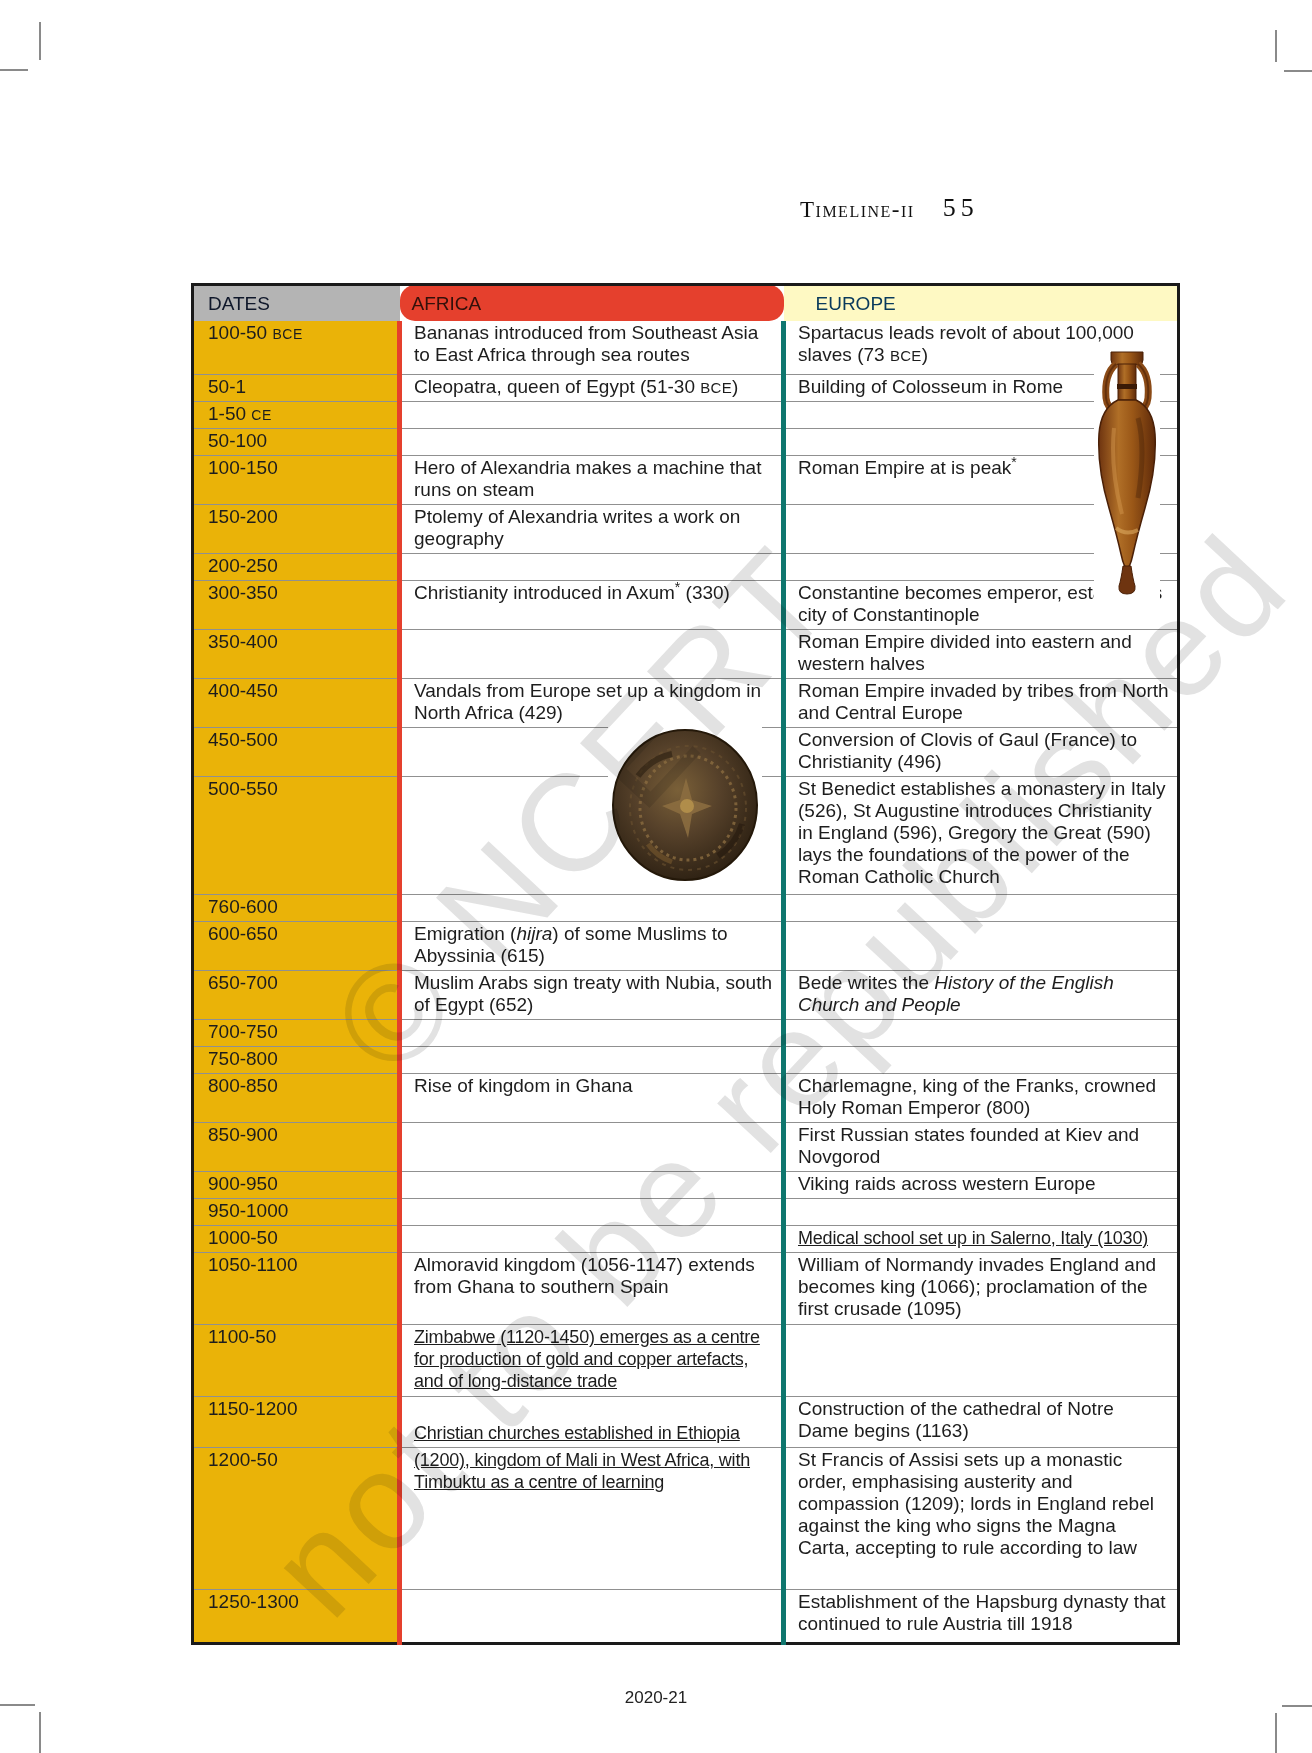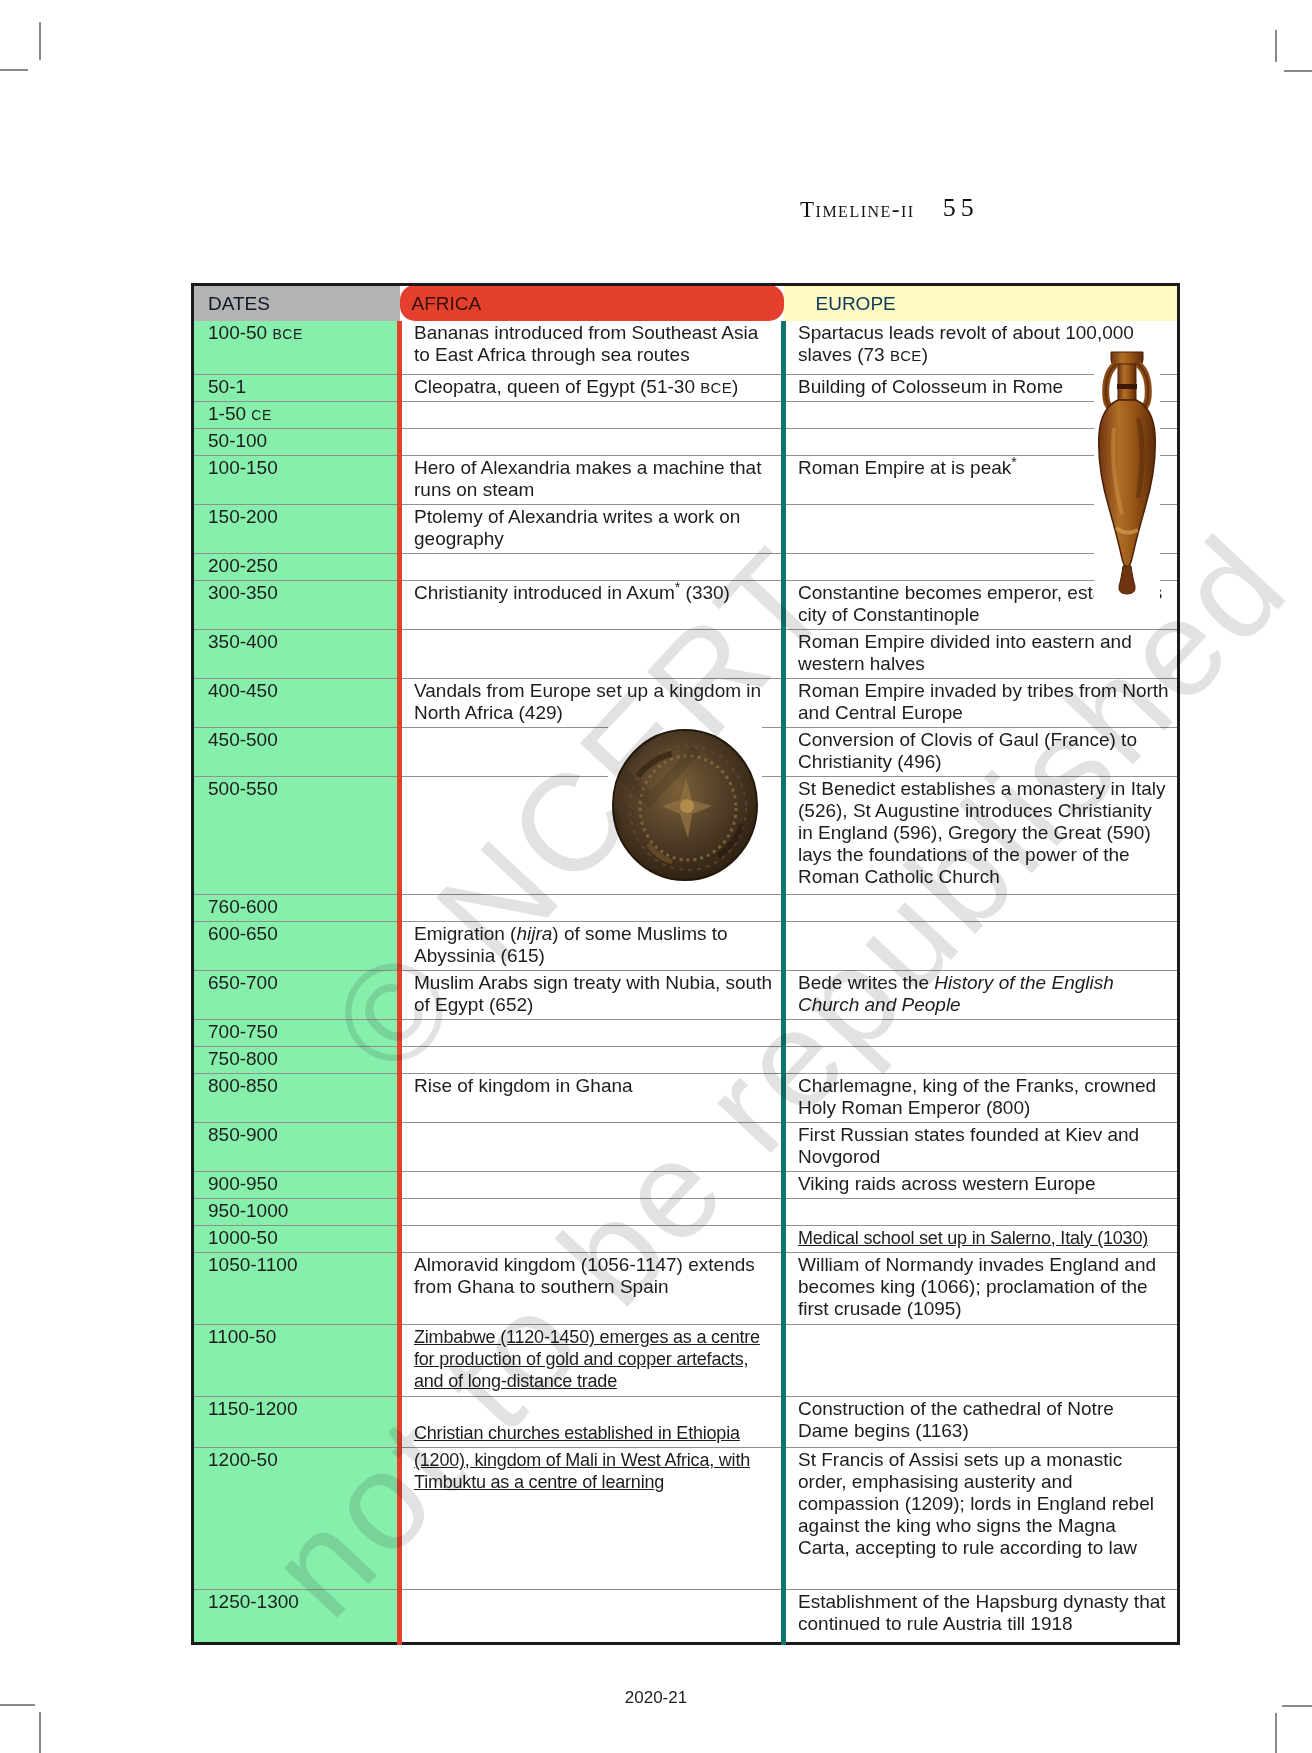--- a/index.html
+++ b/index.html
@@ -48,21 +48,21 @@
   col.c-africa{width:384px;}
   col.c-europe{width:395px;}
   td,th{
     vertical-align:top;font-size:19px;line-height:22px;font-weight:normal;text-align:left;
     padding:1px 8px 1px 12px;overflow:hidden;
   }
   tr.hdr th{height:32px;vertical-align:middle;font-size:19px;padding-top:2px;}
   th.h-date{background:#b4b4b4;color:#0f172a;padding-left:14px;}
   th.h-africa{background:#e5402d;color:#33100a;border-radius:15px;}
   th.h-europe{background:#fef9c3;color:#093a5c;padding-left:32px;}
-  td.date{background:#86efac;padding-left:14px;white-space:nowrap;}
+  td.date{background:#eab308;padding-left:14px;white-space:nowrap;}
   td.africa{border-left:5px solid #e5402d;}
   td.europe{border-left:5px solid #0f766e;}
   tr + tr td{border-top:1.5px solid #909090;}
   
   tr.s  td{height:24px;}
   tr.r1 td{height:51px;}
   tr.d  td{height:46px;}
   tr.t  td{height:69px;}
   tr.p5 td{height:115px;}
   tr.p5b td{height:139px;}

